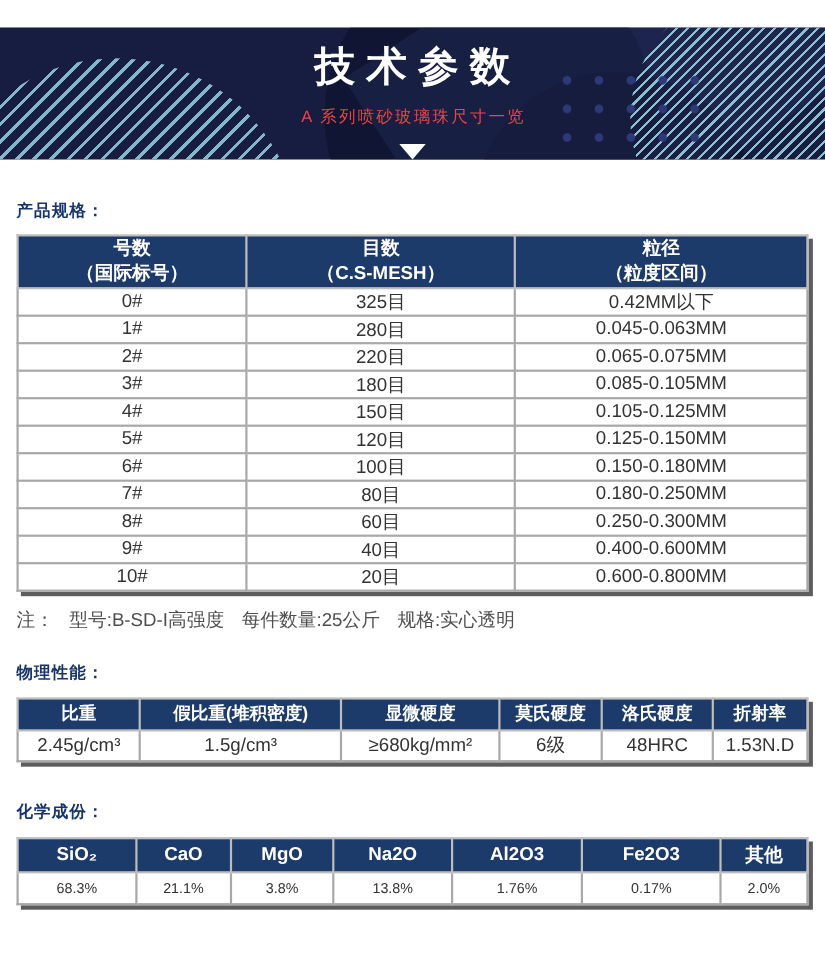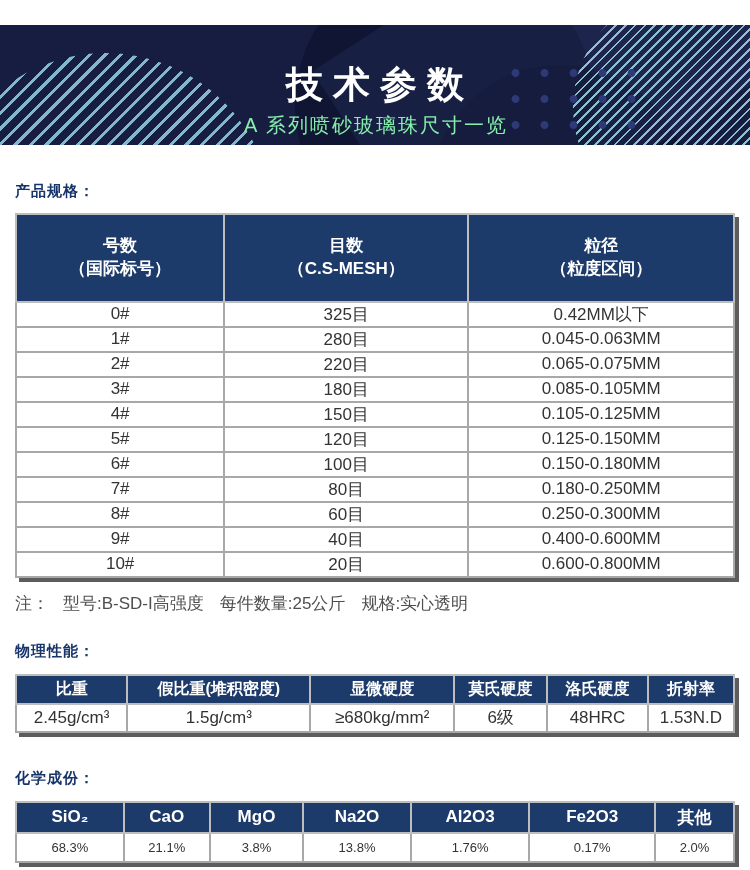--- a/index.html
+++ b/index.html
@@ -37,28 +37,28 @@
     border-radius:50%;
     background:repeating-linear-gradient(135deg, rgba(0,0,0,0) 0 5px, #8cc0cf 5px 7px);
   }
   .dot-grid {
     position:absolute; left:497px; top:33px; width:146px; height:76px;
     background-image:radial-gradient(circle, #2e3a78 3.5px, rgba(0,0,0,0) 4.3px);
     background-size:29px 26px; background-position:4px 2px;
   }
   .banner-inner {
     position:relative; z-index:3; height:100%;
-    display:flex; flex-direction:column; align-items:center; justify-content:flex-end;margin-top:14px;
+    display:flex; flex-direction:column; align-items:center; justify-content:space-between;
   }
   .banner-title {
     margin-top:16px; color:#ffffff; font-size:37px; font-weight:bold;
     letter-spacing:10px; padding-left:10px; line-height:1.1;
   }
   .banner-subtitle {
-    margin-top:6px; color:#86efac; font-size:20px; letter-spacing:2px; padding-left:2px;
+    margin-top:6px; color:#ef4444; font-size:15px; letter-spacing:2px; padding-left:2px;
   }
   .triangle-down {
     margin-top:6px; width:0; height:0;
     border-left:12px solid transparent; border-right:12px solid transparent;
     border-top:14px solid #ffffff;
   }
 
   
   .content { width:720px; margin:0 15px; }
   h2.section-heading {
@@ -76,21 +76,21 @@
   }
   th, td { border:2px solid #a8a8a8; }
   thead th {
     background:#1c3a6a; color:#ffffff; font-weight:bold;
     border-color:#bdbdbd;
   }
   td { color:#333333; }
 
   
   .spec-table { margin-top:12px; }
-  .spec-table thead th { font-size:17px; padding:20px 2px; line-height:1.35; }
+  .spec-table thead th { font-size:17px; padding:0 2px; line-height:1.35; }
   .spec-table td { font-size:17px; height:25px; padding:0 4px; }
 
   
   .note-line {
     margin-top:14px; font-size:17px; color:#4f4f4f; display:flex; align-items:center;
   }
   .note-line .note-prefix { margin-right:14px; }
   .note-line .note-item { margin-right:16px; }
 
   

